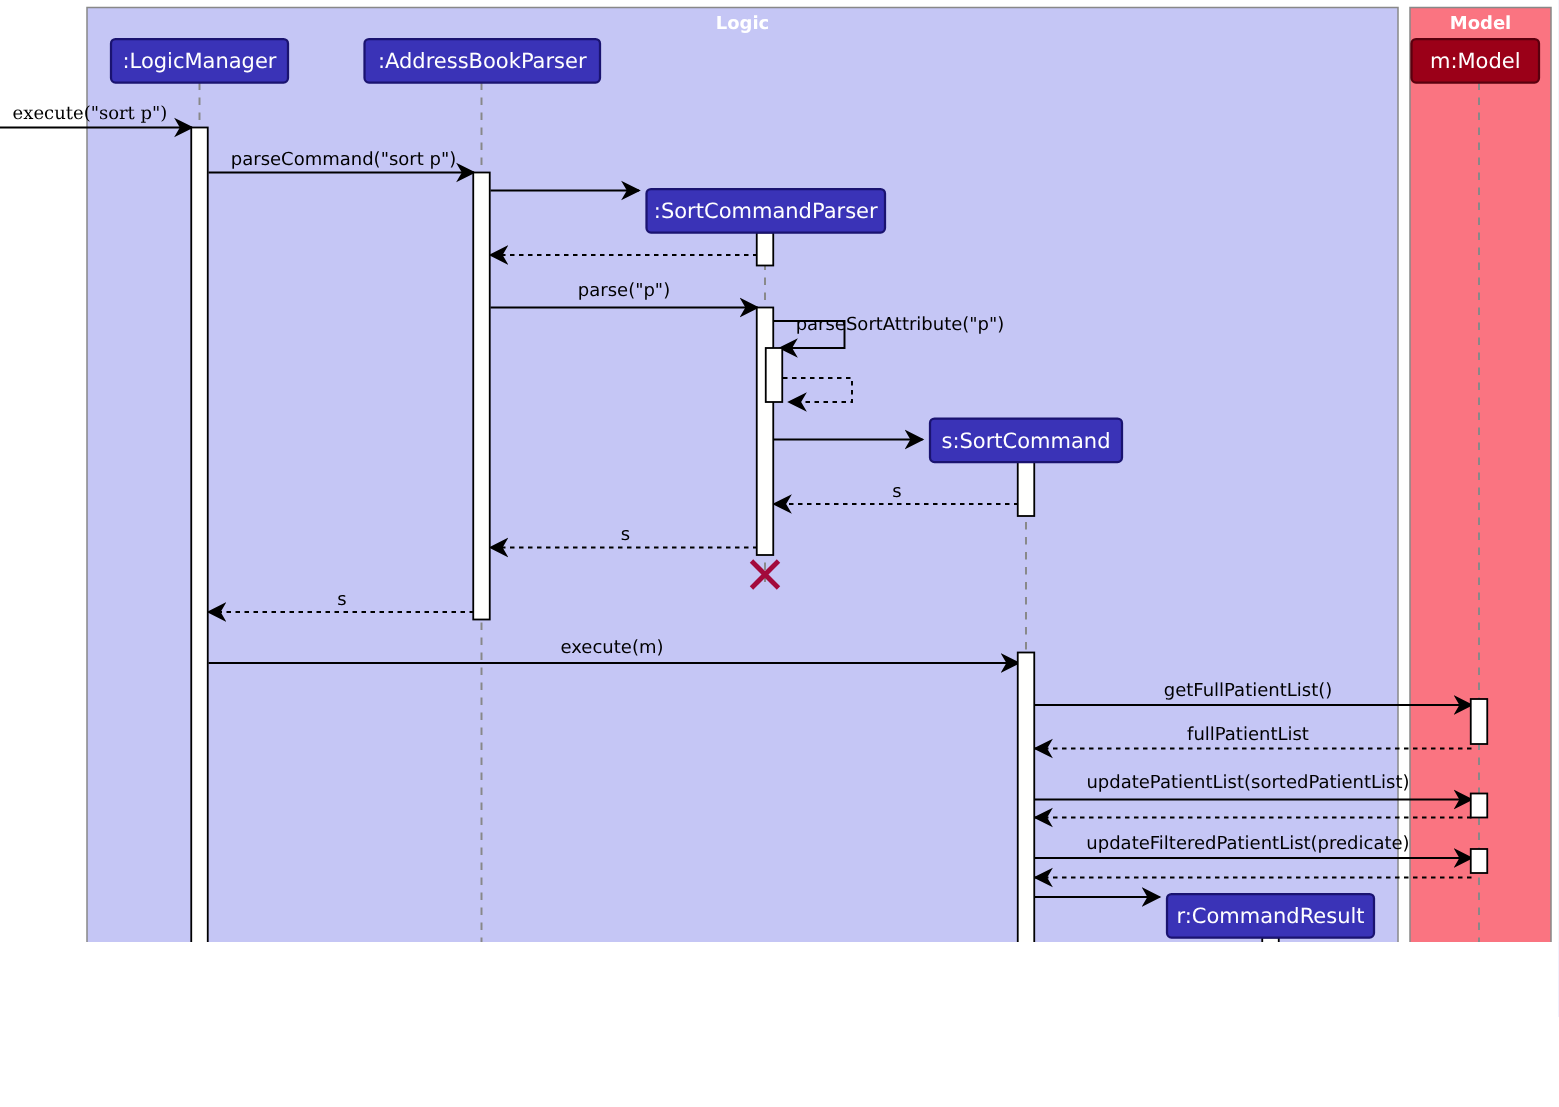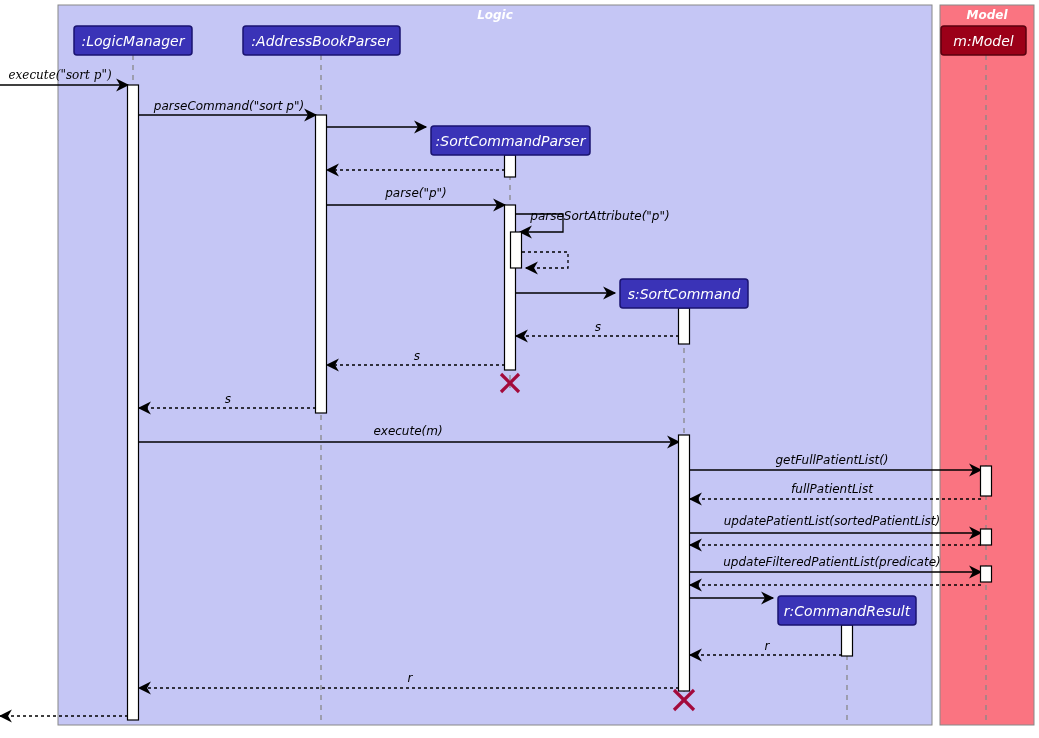--- a/index.html
+++ b/index.html
@@ -1,17 +1,17 @@
 <!DOCTYPE html>
 <html><head>
 <meta charset="utf-8">
 <style>
   html,body{margin:0;padding:0;background:#ffffff;}
   body{width:1039px;height:738px;font-family:"DejaVu Sans",sans-serif;}
-  #stage{position:relative;width:1039px;height:738px;overflow:hidden;background:#fff;font-style:italic;}
+  #stage{position:relative;width:1039px;height:628px;overflow:hidden;background:#fff;}
   svg{position:absolute;left:0;top:0;}
   .pkg-label{font-family:"DejaVu Sans",sans-serif;font-size:12px;font-weight:bold;fill:#ffffff;}
   .part-label{font-family:"DejaVu Sans",sans-serif;font-size:14px;fill:#ffffff;}
   .msg{font-family:"DejaVu Sans",sans-serif;font-size:12px;fill:#000000;}
   .msg-serif{font-family:"DejaVu Serif",serif;font-size:12px;fill:#000000;}
 </style>
 </head>
 <body>
 
 <div id="stage">

